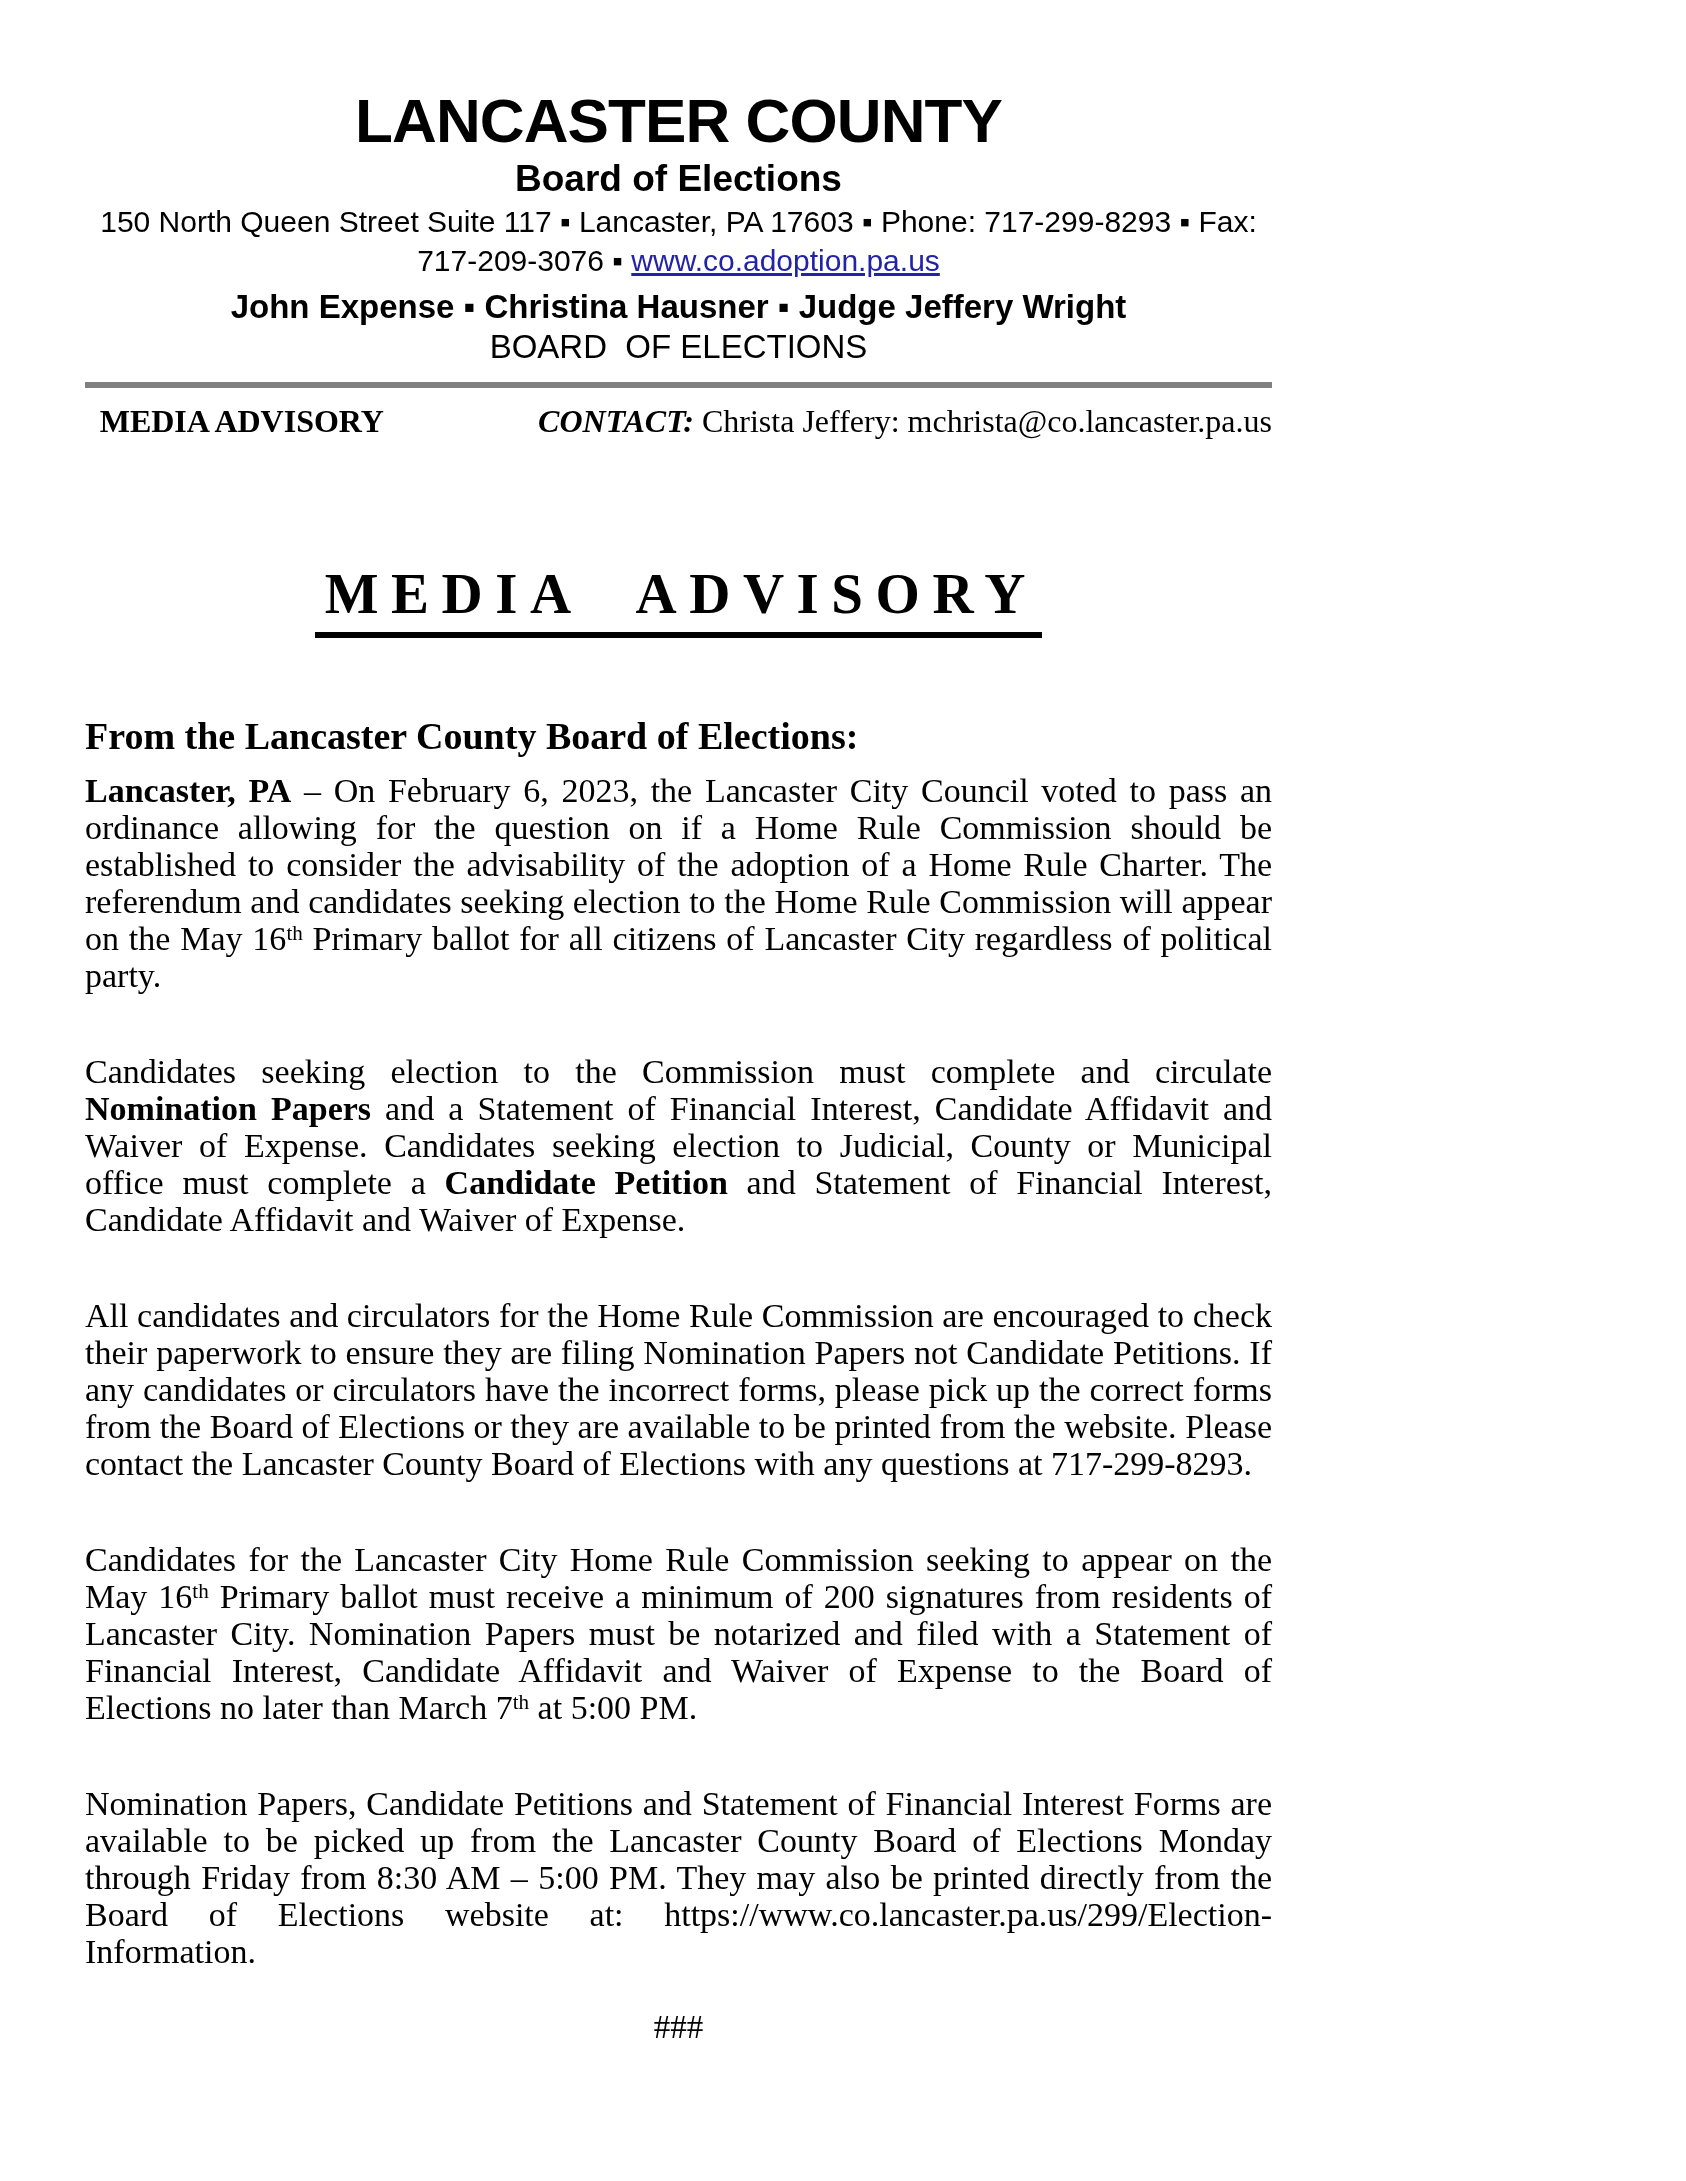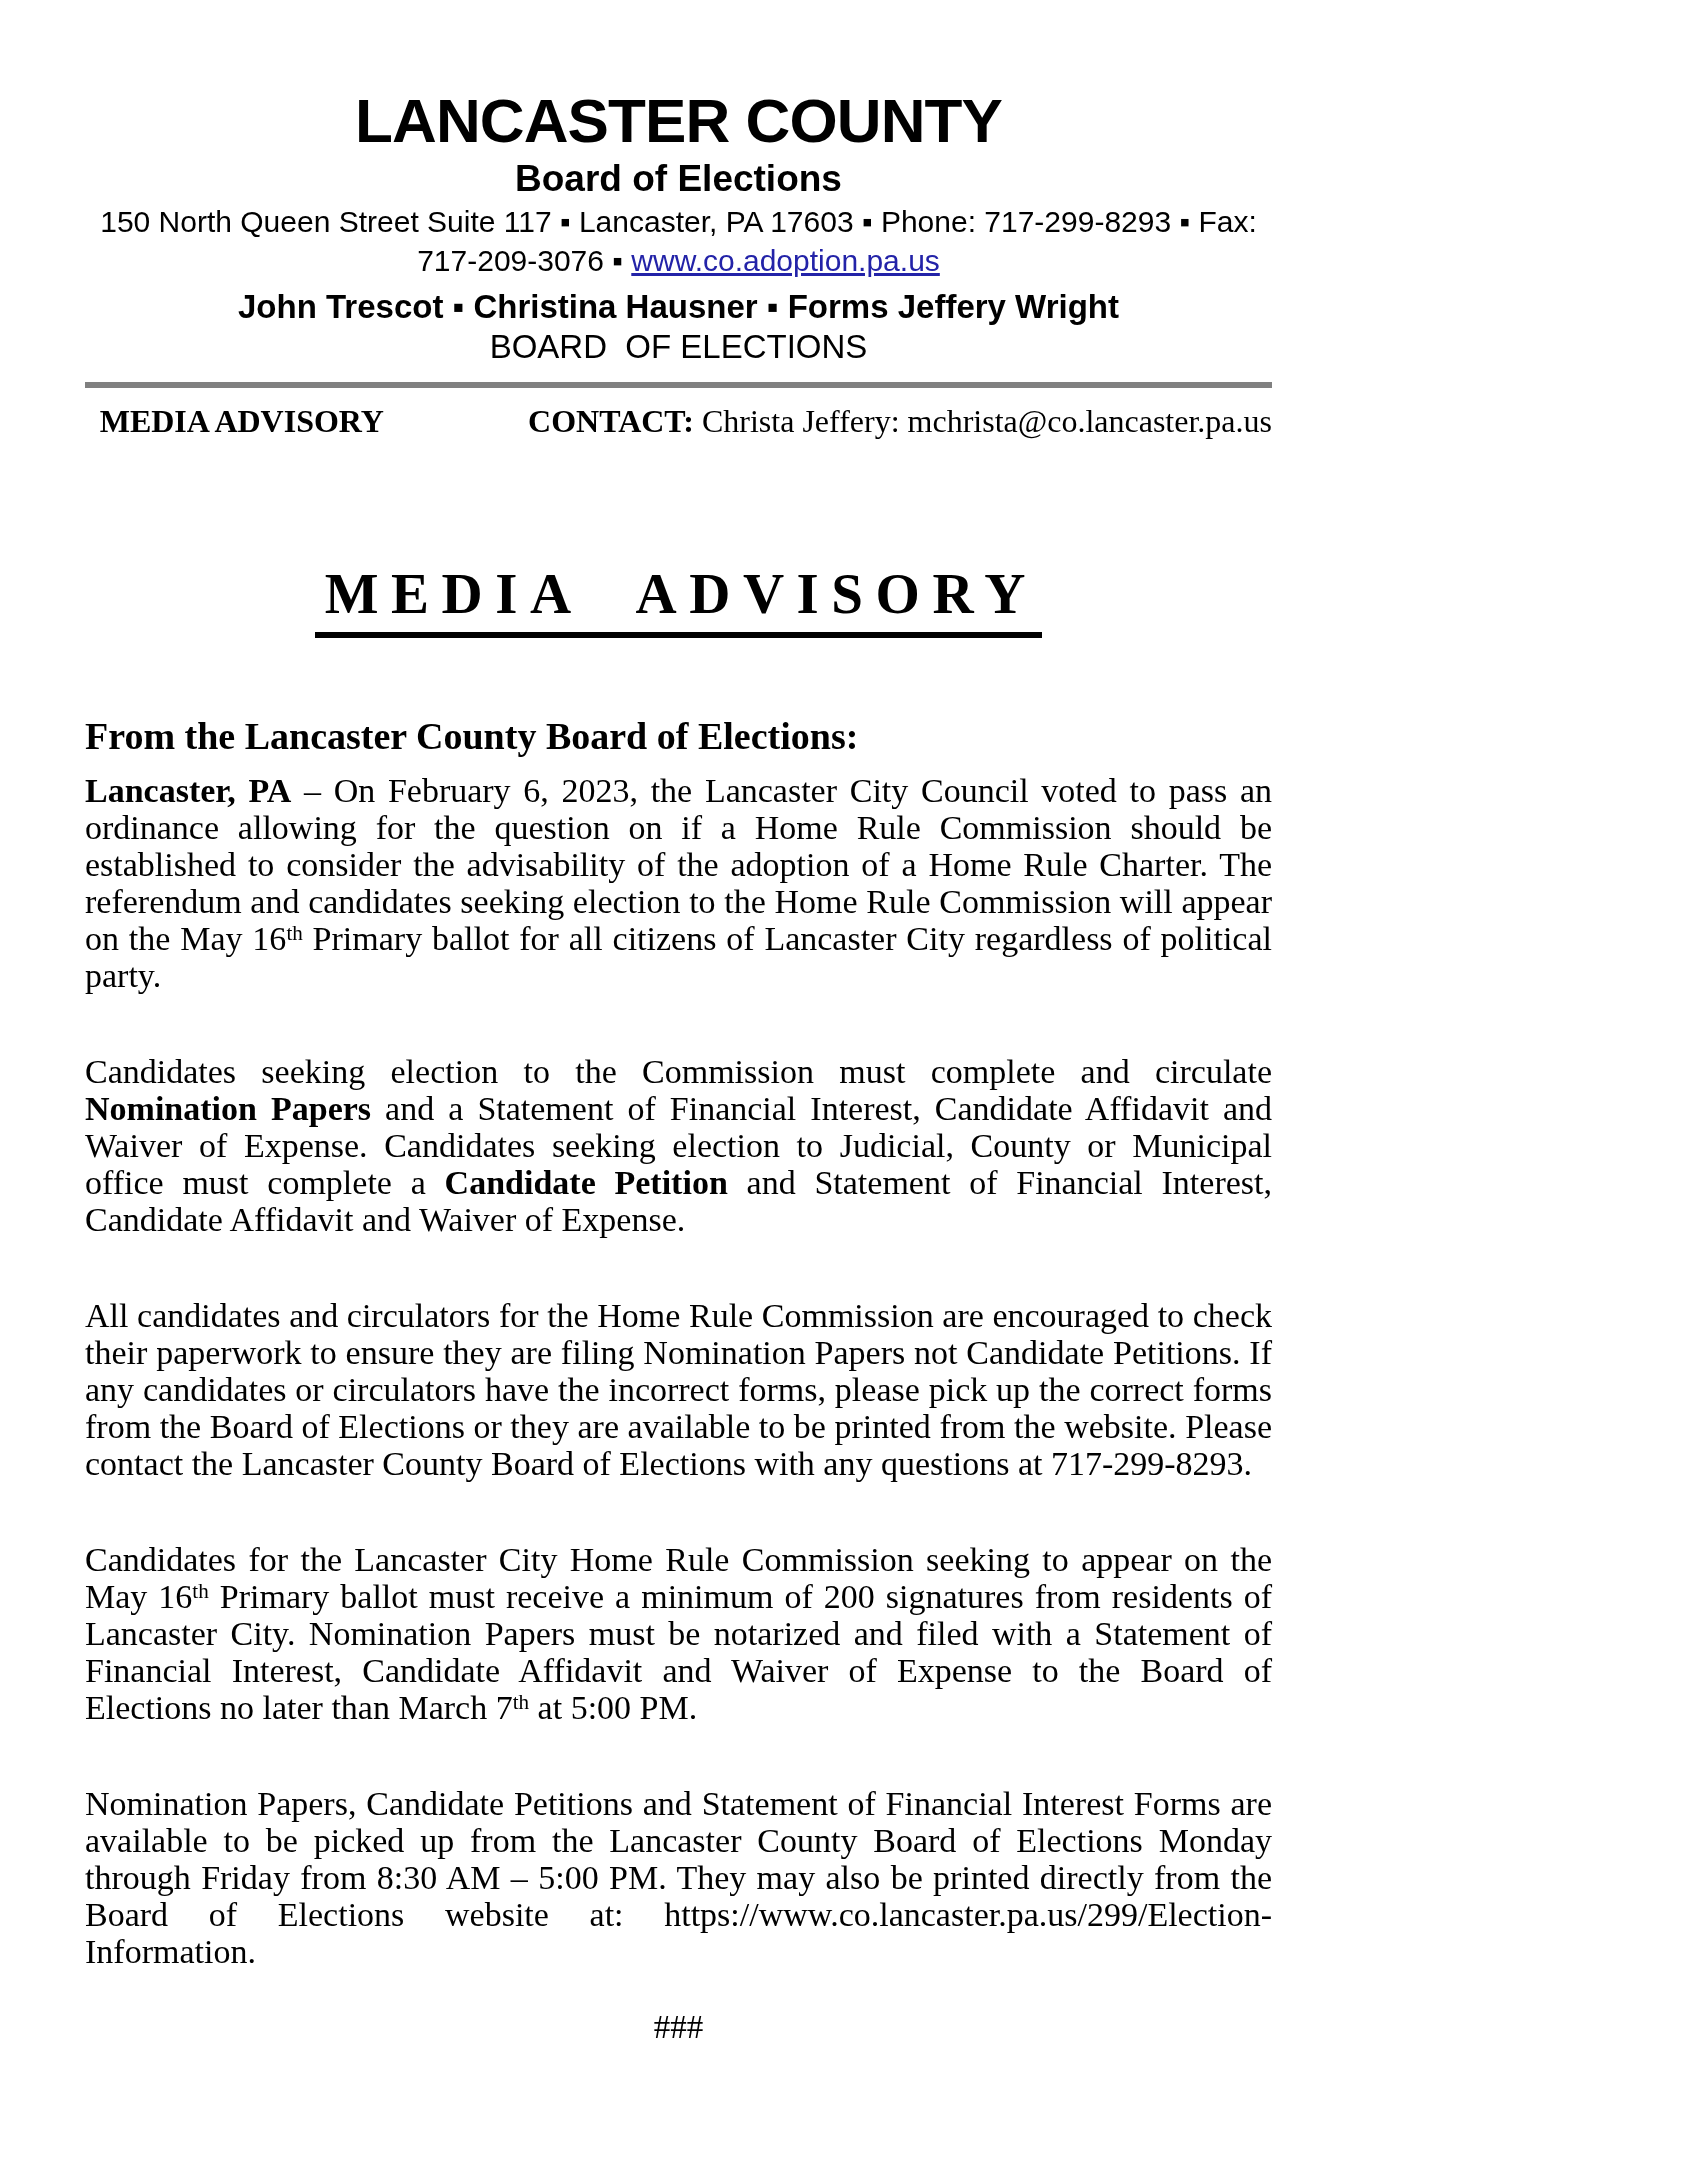--- a/index.html
+++ b/index.html
@@ -68,21 +68,21 @@
   }
   .meta-advisory-label {
     font-weight: bold;
     font-size: 32px;
     line-height: 40px;
   }
   .meta-contact {
     font-size: 32px;
     line-height: 40px;
   }
-  .meta-contact .contact-label { font-weight: bold; }
+  .meta-contact .contact-label { font-weight: bold; font-style: italic; }
   .date-line {
     font-size: 33px;
     line-height: 40px;
     padding-left: 14.7px;
     margin-top: 3.7px;
   }
   
   .doc-title-wrap { text-align: center; margin-top: 121px; }
   .doc-title {
     display: inline-block;
@@ -126,21 +126,21 @@
 </style>
 </head>
 <body>
 
 <div class="page">
 
   <div class="letterhead">
     <div class="county-title">LANCASTER COUNTY</div>
     <div class="org-subtitle">Board of Elections</div>
     <div class="address-line"><span>150 North Queen Street Suite 117 ▪ Lancaster, PA 17603 ▪ Phone: 717-299-8293 ▪ Fax: 717-209-3076 ▪ </span><span class="website-link">www.co.adoption.pa.us</span></div>
-    <div class="members-line">John Trescot ▪ Christina Hausner ▪ Forms Jeffery Wright</div>
+    <div class="members-line">John Expense ▪ Christina Hausner ▪ Judge Jeffery Wright</div>
     <div class="board-line">BOARD  OF ELECTIONS</div>
   </div>
 
   <div class="header-rule"></div>
 
   <div class="meta-row">
     <div class="meta-advisory-label">MEDIA ADVISORY</div>
     <div class="meta-contact"><span class="contact-label">CONTACT:</span><span> Christa Jeffery: mchrista@co.lancaster.pa.us</span></div>
   </div>
 

